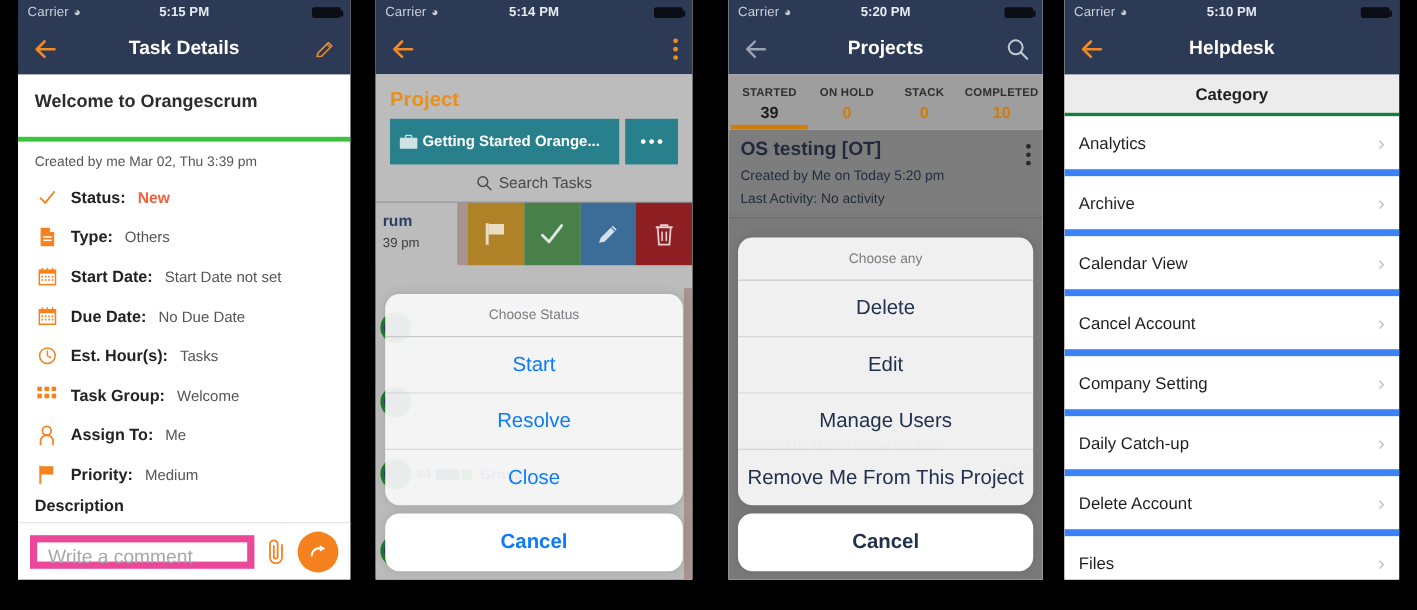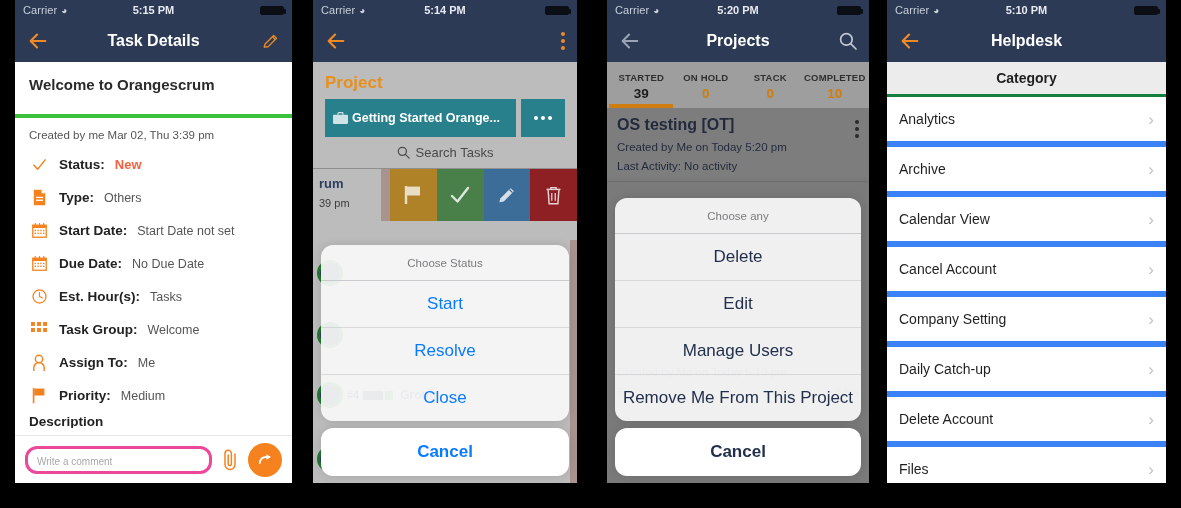--- a/index.html
+++ b/index.html
@@ -79,22 +79,22 @@
   .p1-desc {
     font-size: 13.5px; font-weight: bold; color: #222;
     padding: 2px 14px 0 14px; height: 16px; overflow: hidden;
   }
   .p1-composer {
     position: absolute; bottom: 0; left: 0; right: 0; height: 48px;
     background: #fff; display: flex; align-items: center; padding: 0 10px; gap: 8px;
     border-top: 1px solid #e6e6e6;
   }
   .comment-box {
-    flex: 1; height: 28px; border: 3px solid #ec4899; border-radius: 12px;
-    font-size: 10px; color: #a8a8a8; padding: 0 9px; line-height: 26px;
+    flex: 1; height: 28px; border: 6px solid #ec4899; border-radius: 0;
+    font-size: 16px; color: #a8a8a8; padding: 0 9px; line-height: 26px;
     background: #fff;
   }
   .clip { width: 20px; height: 24px; }
   .fab {
     width: 34px; height: 34px; border-radius: 50%; background: #f5821f;
     display: flex; align-items: center; justify-content: center;
     flex: 0 0 34px;
   }
 
   

